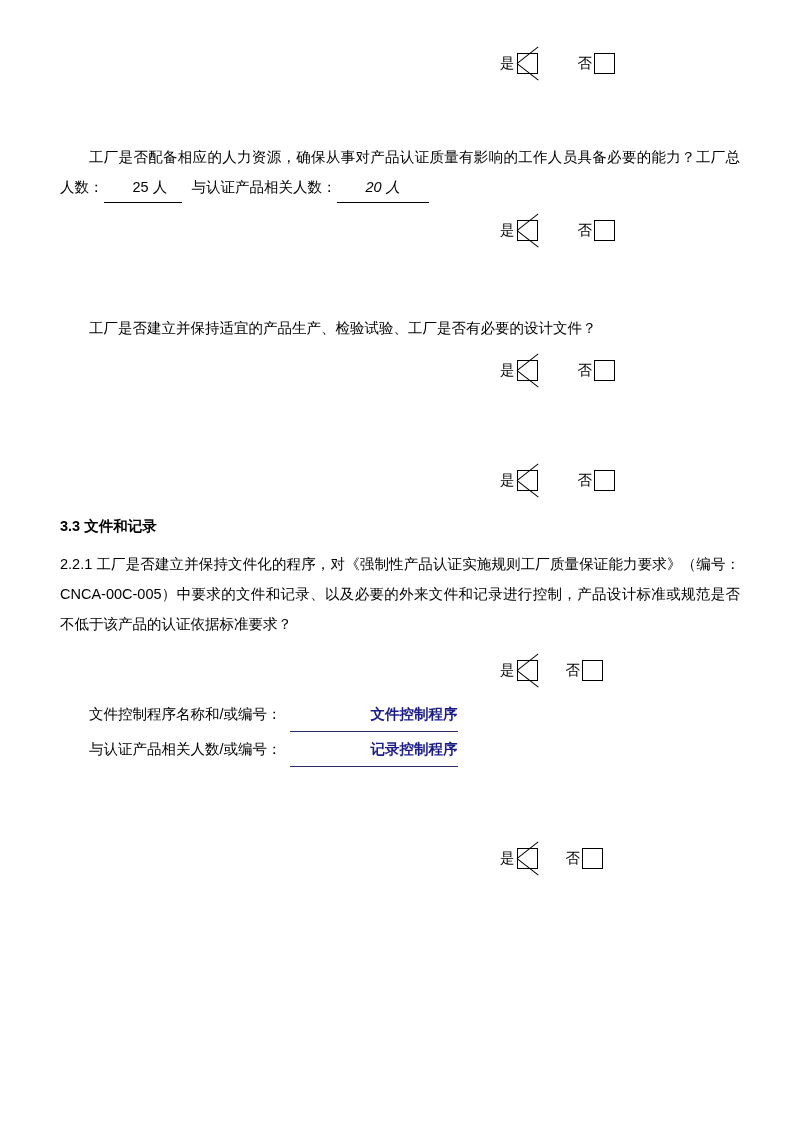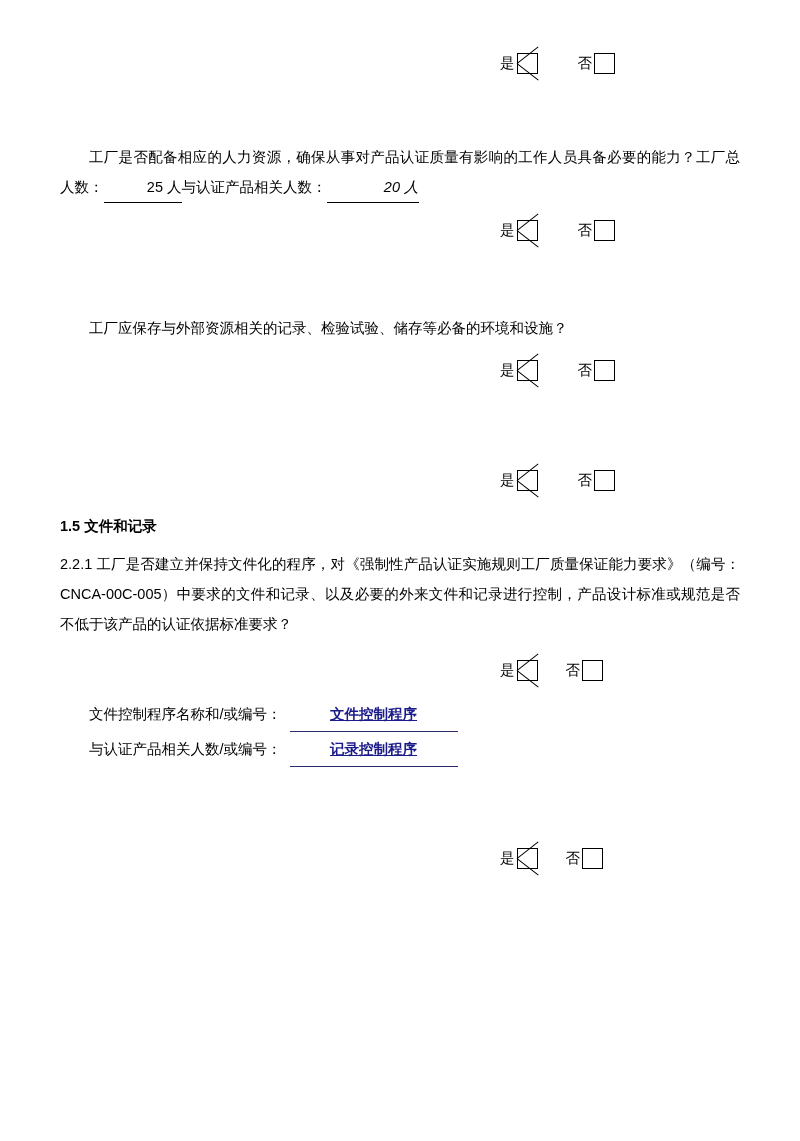--- a/index.html
+++ b/index.html
@@ -81,42 +81,41 @@
     font-size: 14.5px;
     font-weight: bold;
     line-height: 30px;
     margin: 0;
   }
 
   
   .blank {
     display: inline-block;
     border-bottom: 1.2px solid #000;
-    text-align: right;
+    text-align: left;
     font-size: 14.5px;
   }
   .blank.w1 { min-width: 78px; }
   .blank.w2 { min-width: 92px; font-style: italic; }
 
   
   .proc-line {
     font-size: 14.5px;
     line-height: 34px;
     padding-left: 2em;
     white-space: nowrap;
   }
   .proc-value {
     display: inline-block;
     min-width: 168px;
     border-bottom: 1.3px solid #2a2a6a;
     color: #1b1b8a;
     font-weight: bold;
-    text-align: center;
+    text-align: right;
     margin-left: 4px;
-    text-decoration: underline;
   }
 </style>
 </head>
 <body>
 
 <div class="page">
 
   <div class="spacer-48"></div>
 
   <div class="answer-row" style="padding-left:440px;">
@@ -127,40 +126,40 @@
     <span class="gap-opts"></span>
     <span class="opt">
       <span class="opt-label">否</span>
       <span class="box"></span>
     </span>
   </div>
 
   <div class="spacer-40"></div>
   <div class="spacer-24"></div>
 
-  <p class="para indent"><span>工厂是否配备相应的人力资源，确保从事对产品认证质量有影响的工作人员具备必要的能力？工厂总人数：</span><span class="blank w1">25 人</span><span style="">与认证产品相关人数：</span><span class="blank w2">20 人</span></p>
+  <p class="para indent"><span>工厂是否配备相应的人力资源，确保从事对产品认证质量有影响的工作人员具备必要的能力？工厂总人数：</span><span class="blank w1">25 人</span><span style="margin-left:10px;">与认证产品相关人数：</span><span class="blank w2">20 人</span></p>
 
   <div class="spacer-12"></div>
 
   <div class="answer-row" style="padding-left:440px;">
     <span class="opt">
       <span class="opt-label">是</span>
       <span class="box checked"></span>
     </span>
     <span class="gap-opts"></span>
     <span class="opt">
       <span class="opt-label">否</span>
       <span class="box"></span>
     </span>
   </div>
 
   <div class="spacer-48"></div>
   <div class="spacer-20"></div>
 
-  <p class="para indent">工厂应保存与外部资源相关的记录、检验试验、储存等必备的环境和设施？</p>
+  <p class="para indent">工厂是否建立并保持适宜的产品生产、检验试验、工厂是否有必要的设计文件？</p>
 
   <div class="spacer-12"></div>
 
   <div class="answer-row" style="padding-left:440px;">
     <span class="opt">
       <span class="opt-label">是</span>
       <span class="box checked"></span>
     </span>
     <span class="gap-opts"></span>
     <span class="opt">
@@ -182,21 +181,21 @@
     </span>
     <span class="gap-opts"></span>
     <span class="opt">
       <span class="opt-label">否</span>
       <span class="box"></span>
     </span>
   </div>
 
   <div class="spacer-16"></div>
 
-  <p class="heading">1.5  文件和记录</p>
+  <p class="heading">3.3  文件和记录</p>
 
   <div class="spacer-8"></div>
 
   <p class="para"><span>2.2.1</span> <span>工厂是否建立并保持文件化的程序，对《强制性产品认证实施规则工厂质量保证能力要求》（编号：CNCA-00C-005）中要求的文件和记录、以及必要的外来文件和记录进行控制，产品设计标准或规范是否不低于该产品的认证依据标准要求？</span></p>
 
   <div class="spacer-16"></div>
 
   <div class="answer-row" style="padding-left:440px;">
     <span class="opt">
       <span class="opt-label">是</span>

